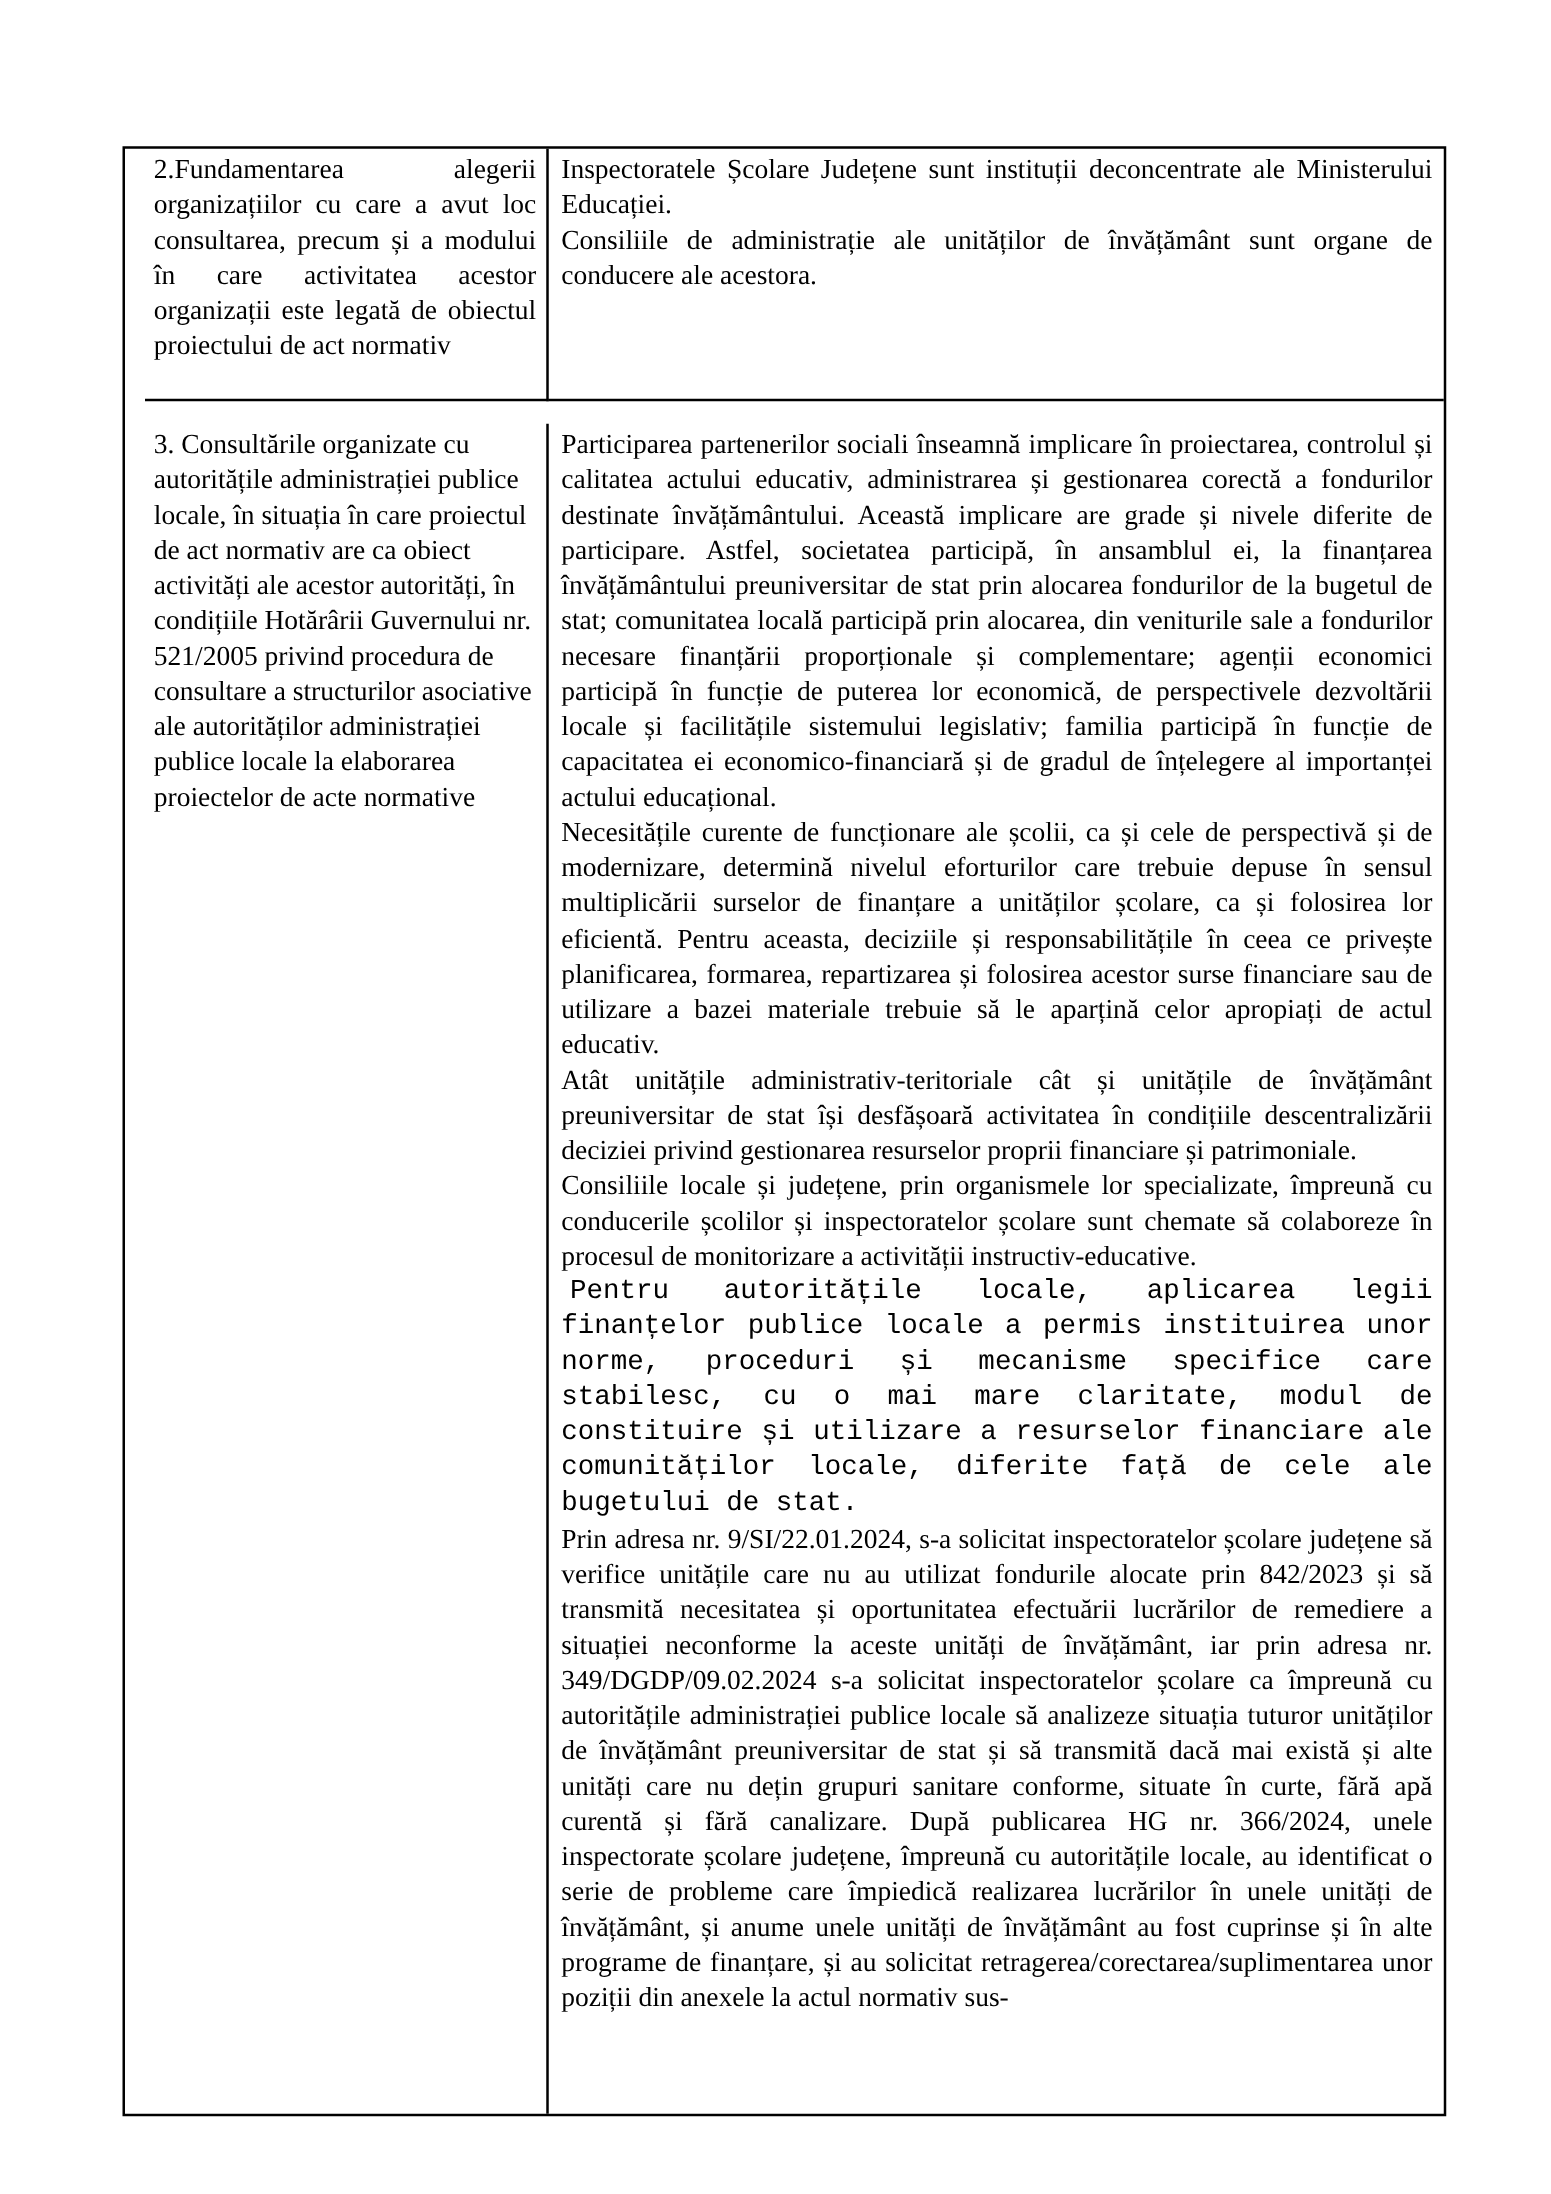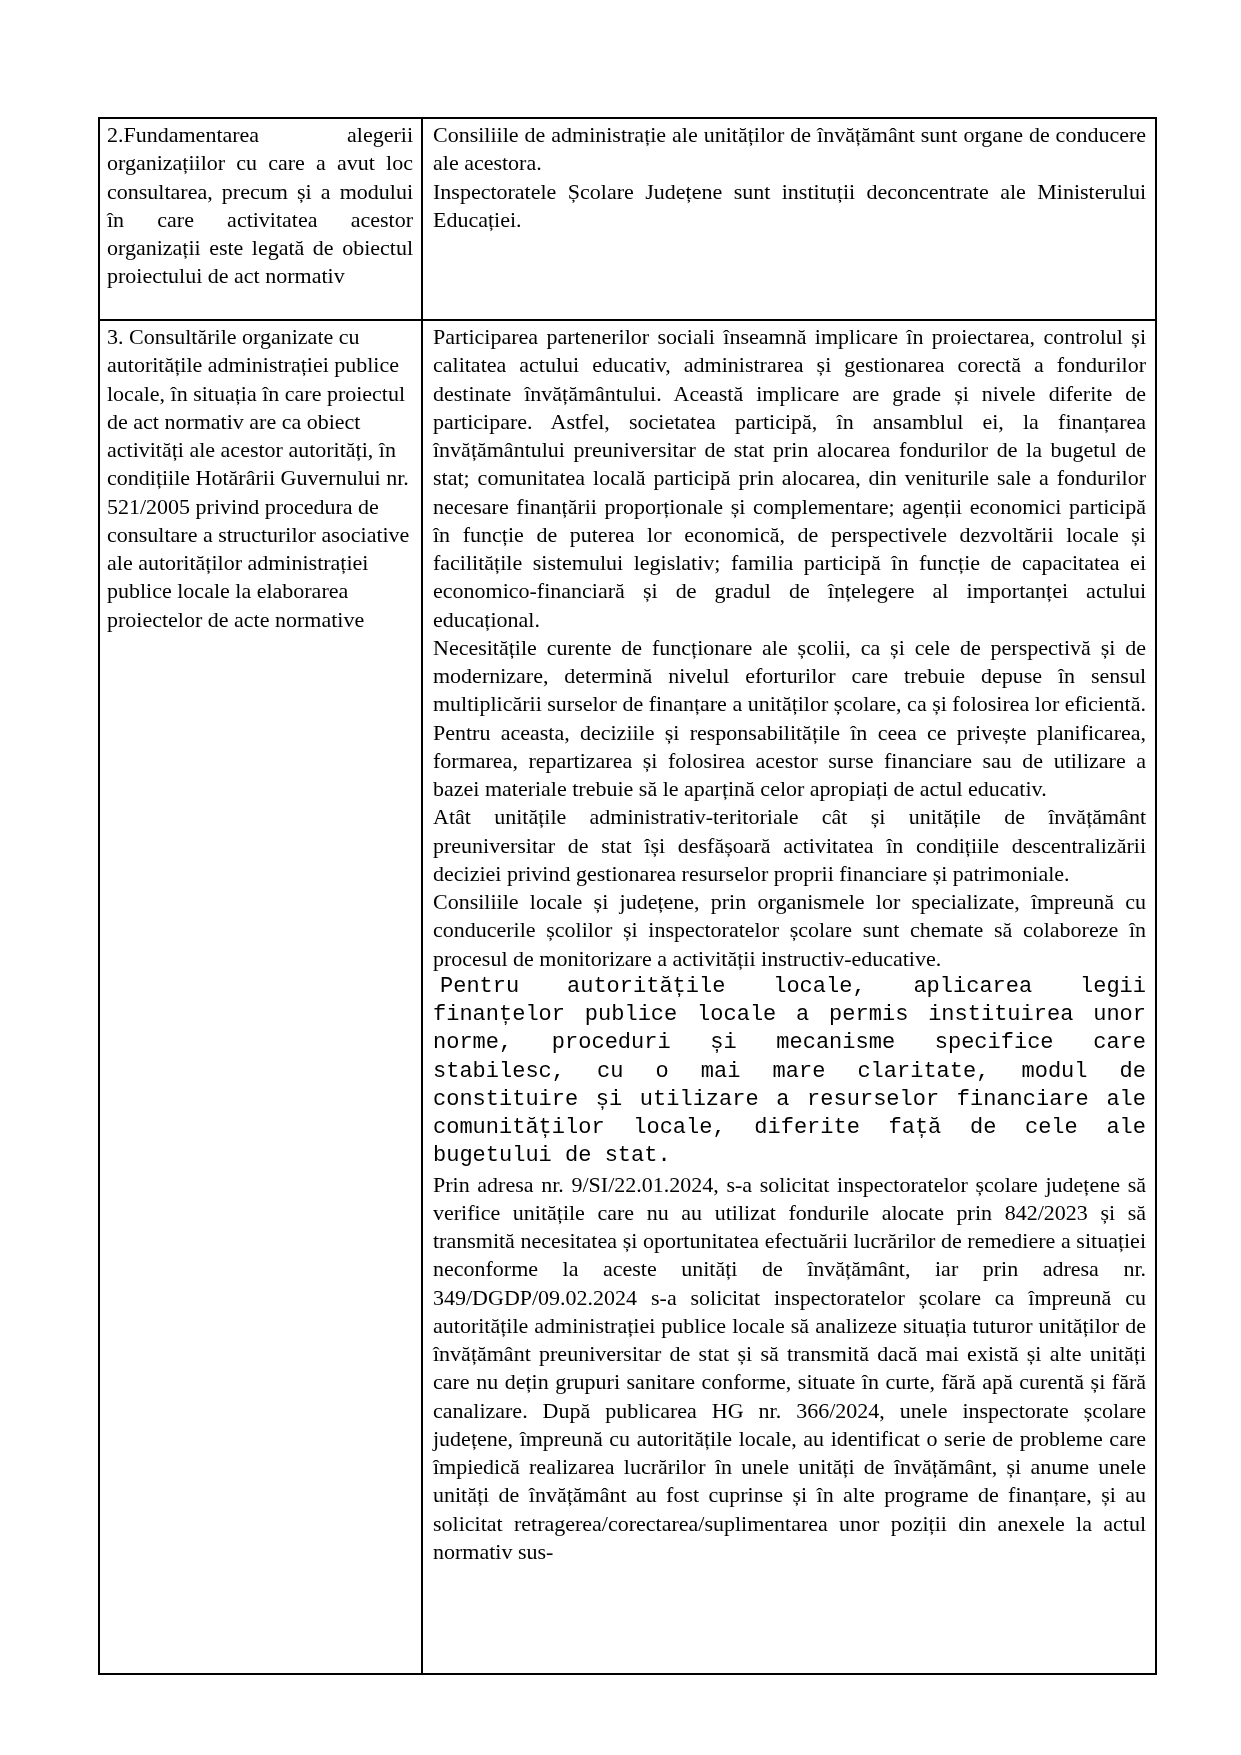--- a/index.html
+++ b/index.html
@@ -1,15 +1,15 @@
 <!DOCTYPE html>
 <html><head>
 <meta charset="utf-8">
 <style>
-  * { box-sizing: border-box; }
+  * { box-sizing: border-box; padding-left: 16px; }
   html, body {
     margin: 0;
     padding: 0;
   }
   body {
     width: 1241px;
     height: 1755px;
     background: #ffffff;
     position: relative;
     overflow: hidden;
@@ -39,41 +39,42 @@
     padding-left: 10px;
     padding-right: 9px;
     text-align: justify;
   }
   .row1-cell {
     border-bottom: 2px solid #000000;
     height: 202px;
   }
   .row2-cell {
     min-height: 1352px;
+    margin-top: 18px;
   }
   .label-justify { text-align: justify; }
   .label-left { text-align: left; }
   .cell p {
     margin: 0;
     padding: 0;
   }
   .cell p.indent {
     text-indent: 7px;
     font-family: Liberation Mono, monospace;
   }
 </style>
 </head>
 <body>
 
 <div class="doc-table">
 
   <div class="cell label-cell label-justify row1-cell">2.Fundamentarea alegerii organizațiilor cu care a avut loc consultarea, precum și a modului în care activitatea acestor organizații este legată de obiectul proiectului de act normativ</div>
   <div class="cell content-cell row1-cell">
+    <p>Inspectoratele Școlare Județene sunt instituții deconcentrate ale Ministerului Educației.</p>
     <p>Consiliile de administrație ale unităților de învățământ sunt organe de conducere ale acestora.</p>
-    <p>Inspectoratele Școlare Județene sunt instituții deconcentrate ale Ministerului Educației.</p>
   </div>
 
   <div class="cell label-cell label-left row2-cell">3. Consultările organizate cu autoritățile administrației publice locale, în situația în care proiectul de act normativ are ca obiect activități ale acestor autorități, în condițiile Hotărârii Guvernului nr. 521/2005 privind procedura de consultare a structurilor asociative ale autorităților administrației publice locale la elaborarea proiectelor de acte normative</div>
   <div class="cell content-cell row2-cell">
     <p>Participarea partenerilor sociali înseamnă implicare în proiectarea, controlul și calitatea actului educativ, administrarea și gestionarea corectă a fondurilor destinate învățământului. Această implicare are grade și nivele diferite de participare. Astfel, societatea participă, în ansamblul ei, la finanțarea învățământului preuniversitar de stat prin alocarea fondurilor de la bugetul de stat; comunitatea locală participă prin alocarea, din veniturile sale a fondurilor necesare finanțării proporționale și complementare; agenții economici participă în funcție de puterea lor economică, de perspectivele dezvoltării locale și facilitățile sistemului legislativ; familia participă în funcție de capacitatea ei economico-financiară și de gradul de înțelegere al importanței actului educațional.</p>
     <p>Necesitățile curente de funcționare ale școlii, ca și cele de perspectivă și de modernizare, determină nivelul eforturilor care trebuie depuse în sensul multiplicării surselor de finanțare a unităților școlare, ca și folosirea lor eficientă. Pentru aceasta, deciziile și responsabilitățile în ceea ce privește planificarea, formarea, repartizarea și folosirea acestor surse financiare sau de utilizare a bazei materiale trebuie să le aparțină celor apropiați de actul educativ.</p>
     <p>Atât unitățile administrativ-teritoriale cât și unitățile de învățământ preuniversitar de stat își desfășoară activitatea în condițiile descentralizării deciziei privind gestionarea resurselor proprii financiare și patrimoniale.</p>
     <p>Consiliile locale și județene, prin organismele lor specializate, împreună cu conducerile școlilor și inspectoratelor școlare sunt chemate să colaboreze în procesul de monitorizare a activității instructiv-educative.</p>
     <p class="indent">Pentru autoritățile locale, aplicarea legii finanțelor publice locale a permis instituirea unor norme, proceduri și mecanisme specifice care stabilesc, cu o mai mare claritate, modul de constituire și utilizare a resurselor financiare ale comunităților locale, diferite față de cele ale bugetului de stat.</p>
     <p>Prin adresa nr. 9/SI/22.01.2024, s-a solicitat inspectoratelor școlare județene să verifice unitățile care nu au utilizat fondurile alocate prin 842/2023 și să transmită necesitatea și oportunitatea efectuării lucrărilor de remediere a situației neconforme la aceste unități de învățământ, iar prin adresa nr. 349/DGDP/09.02.2024 s-a solicitat inspectoratelor școlare ca împreună cu autoritățile administrației publice locale să analizeze situația tuturor unităților de învățământ preuniversitar de stat și să transmită dacă mai există și alte unități care nu dețin grupuri sanitare conforme, situate în curte, fără apă curentă și fără canalizare. După publicarea HG nr. 366/2024, unele inspectorate școlare județene, împreună cu autoritățile locale, au identificat o serie de probleme care împiedică realizarea lucrărilor în unele unități de învățământ, și anume unele unități de învățământ au fost cuprinse și în alte programe de finanțare, și au solicitat retragerea/corectarea/suplimentarea unor poziții din anexele la actul normativ sus-</p>

